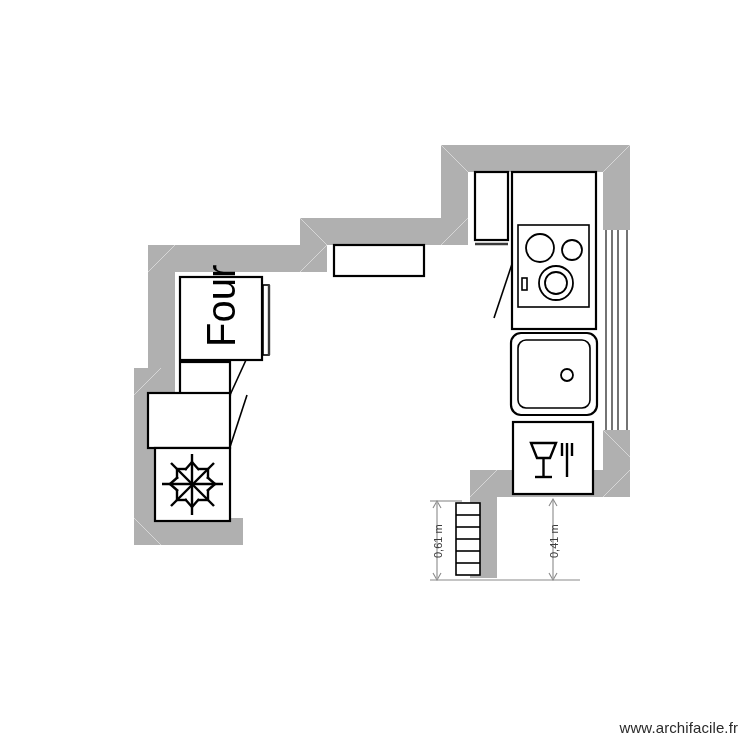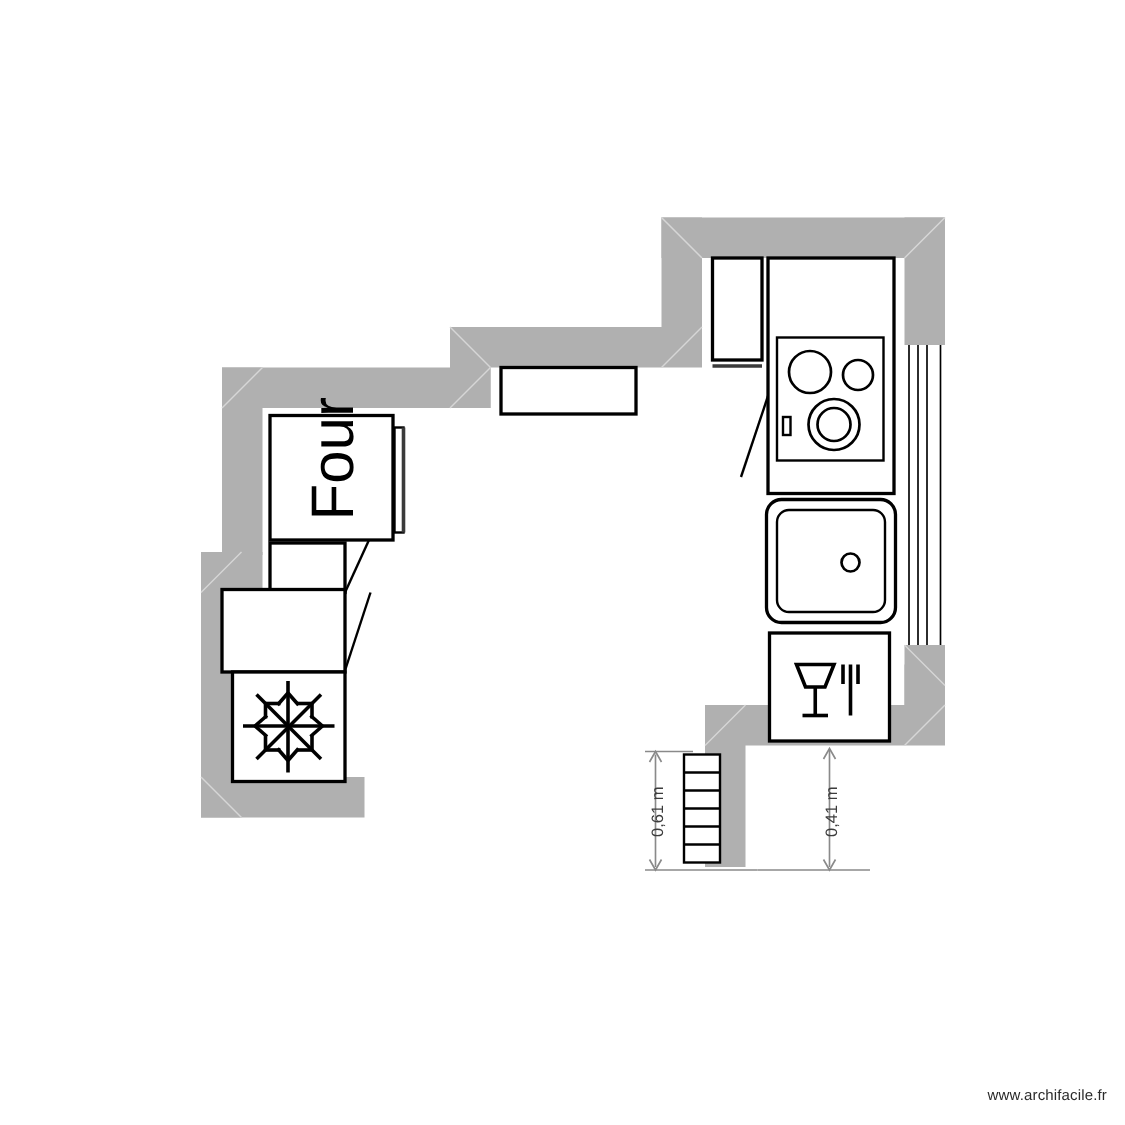--- a/index.html
+++ b/index.html
@@ -23,21 +23,21 @@
   svg.floorplan {
     display: block;
     width: 750px;
     height: 750px;
   }
   .watermark {
     position: absolute;
     right: 12px;
     bottom: 14px;
     font-family: "Liberation Sans", sans-serif;
-    font-size: 10px;
+    font-size: 15px;
     color: #2a2a2a;
     letter-spacing: 0.1px;
     white-space: nowrap;
   }
   .wall-fill { fill: #b0b0b0; }
   .wall-seam { stroke: #d6d6d6; stroke-width: 1; fill: none; }
   .fixture { fill: #ffffff; stroke: #000000; stroke-width: 2.2; }
   .fixture-thin { fill: #ffffff; stroke: #000000; stroke-width: 1.6; }
   .glyph { fill: none; stroke: #000000; stroke-width: 2.4; stroke-linecap: butt; }
   .glyph-thin { fill: none; stroke: #000000; stroke-width: 1.8; }

